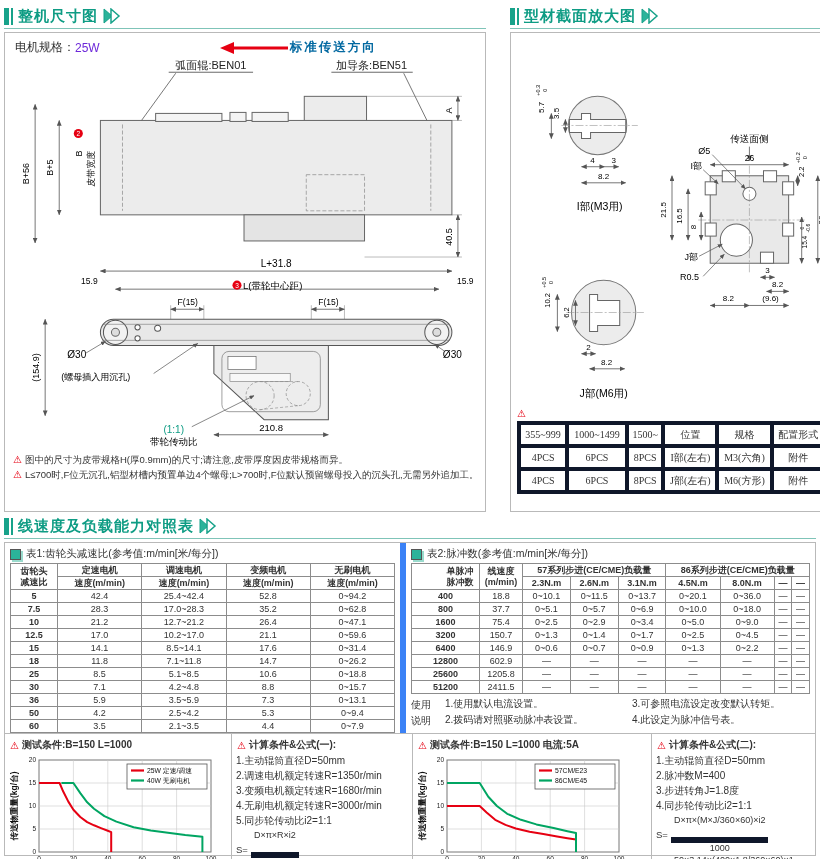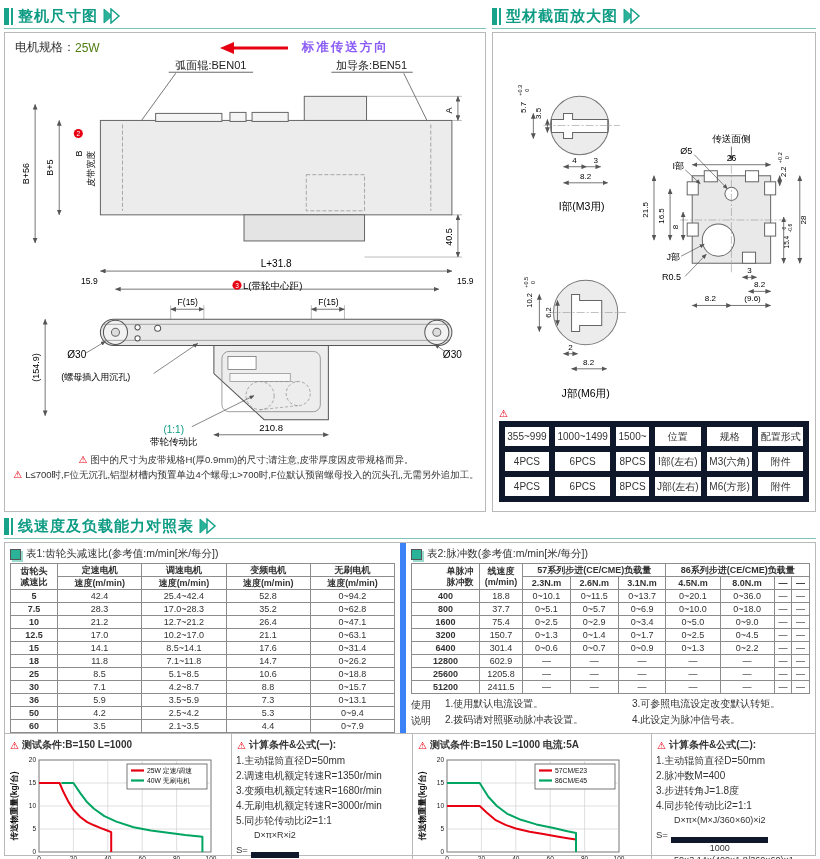--- a/index.html
+++ b/index.html
@@ -1,51 +1,51 @@
 <!DOCTYPE html>
 <html><head>
 <meta charset="utf-8">
 <style>
   html,body{margin:0;padding:0;background:#fff;}
   .page{position:relative;width:820px;height:859px;background:#fff;color:#333;
         font-family:"Liberation Sans","DejaVu Sans",sans-serif;font-size:11px;overflow:hidden;}
-  .topgrid{display:flex;gap:6px;padding:4px 4px 0 4px;}
+  .topgrid{display:flex;gap:24px;padding:4px 4px 0 4px;}
   .col-left{width:482px;flex:none;}
   .col-right{width:324px;flex:none;}
   
   .sec-h{display:flex;align-items:center;height:24px;border-bottom:1px solid #7fc4b8;}
   .bar1{width:5px;height:17px;background:#17a28a;margin-right:2px;}
   .bar2{width:2px;height:17px;background:#17a28a;margin-right:5px;}
   .sec-title{color:#0e9c84;font-weight:bold;font-size:15px;letter-spacing:1px;}
   .h-arrow{margin-left:5px;}
   .panel{border:1px solid #b9b9b9;margin-top:3px;background:#fff;position:relative;}
   .panel-left{height:478px;}
   .panel-right{height:478px;}
   .motor-row{display:flex;align-items:center;padding:6px 8px 0 10px;font-size:12px;}
-  .teal{color:#4d7c0f;}
+  .teal{color:#6d28d9;}
   .dir{display:flex;align-items:center;margin-left:120px;}
-  .dir-label{color:#8b5cf6;font-weight:bold;font-size:12.5px;letter-spacing:2px;margin-left:12px;}
-  .notes{padding:2px 6px 0 8px;font-size:9.5px;line-height:1.5;color:#333;text-align:center;}
+  .dir-label{color:#0369a1;font-weight:bold;font-size:12.5px;letter-spacing:2px;margin-left:0;}
+  .notes{padding:2px 6px 0 8px;font-size:9.5px;line-height:1.5;color:#333;}
   .warn{color:#e60012;font-size:10px;margin-right:3px;}
   svg text{font-family:"Liberation Sans","DejaVu Sans",sans-serif;}
   
   .bottom{padding:2px 4px 0 4px;}
   .bottom-panel{display:flex;flex-direction:column;height:312px;}
   .tables-row{display:flex;flex:none;}
   .t-half{padding:3px 5px 0 5px;}
   .t-half.t1{width:385px;flex:none;border-right:6px solid #3b82f6;}
   .t-half.t2{flex:1;}
   .t-title{display:flex;align-items:center;font-size:10.5px;margin:1px 0 2px 0;}
   .sq{width:9px;height:9px;background:#2bb39a;border:1px solid #555;box-shadow:2px 2px 0 #9adbcd;margin-right:5px;flex:none;}
   table.dt{border-collapse:collapse;width:100%;font-size:9px;border-radius:16px;}
   table.dt th,table.dt td{border:1px solid #8c8c8c;text-align:center;padding:0;height:12px;line-height:11px;font-weight:normal;}
   table.dt thead th{font-weight:bold;}
   table.dt td:first-child{font-weight:bold;}
   table.nt{border-collapse:collapse;width:100%;font-size:10px;margin-top:2px;}
-  table.nt th,table.nt td{border:6px solid #0f172a;text-align:center;height:17px;font-weight:normal;}
+  table.nt th,table.nt td{border:4px solid #0f172a;text-align:center;height:17px;font-weight:normal;font-family:Liberation Serif, serif;}
   .t2-notes{display:flex;font-size:10px;margin-top:2px;line-height:1.55;}
   .t2-notes .lbl{width:34px;flex:none;text-align:justify;padding-top:1px;}
   .t2-notes .grid{flex:1;display:grid;grid-template-columns:1.05fr 1fr;}
   .charts-row{display:flex;flex:1;border-top:1px solid #b9b9b9;}
   .c-panel{padding:3px 4px;position:relative;}
   .c-panel + .c-panel{border-left:1px solid #b9b9b9;}
   .cw1{width:218px;flex:none;}
   .fw1{width:172px;flex:none;}
   .cw2{width:230px;flex:none;}
   .fw2{flex:1;}
@@ -402,21 +402,21 @@
                   <td>21.2</td>
                   <td>12.7~21.2</td>
                   <td>26.4</td>
                   <td>0~47.1</td>
                 </tr>
                 <tr>
                   <td>12.5</td>
                   <td>17.0</td>
                   <td>10.2~17.0</td>
                   <td>21.1</td>
-                  <td>0~63.1</td>
+                  <td>0~59.6</td>
                 </tr>
                 <tr>
                   <td>15</td>
                   <td>14.1</td>
                   <td>8.5~14.1</td>
                   <td>17.6</td>
                   <td>0~31.4</td>
                 </tr>
                 <tr>
                   <td>18</td>
@@ -428,21 +428,21 @@
                 <tr>
                   <td>25</td>
                   <td>8.5</td>
                   <td>5.1~8.5</td>
                   <td>10.6</td>
                   <td>0~18.8</td>
                 </tr>
                 <tr>
                   <td>30</td>
                   <td>7.1</td>
-                  <td>4.2~8.7</td>
+                  <td>4.2~4.8</td>
                   <td>8.8</td>
                   <td>0~15.7</td>
                 </tr>
                 <tr>
                   <td>36</td>
                   <td>5.9</td>
                   <td>3.5~5.9</td>
                   <td>7.3</td>
                   <td>0~13.1</td>
                 </tr>
@@ -531,21 +531,21 @@
                   <td>0~1.3</td>
                   <td>0~1.4</td>
                   <td>0~1.7</td>
                   <td>0~2.5</td>
                   <td>0~4.5</td>
                   <td>—</td>
                   <td>—</td>
                 </tr>
                 <tr>
                   <td>6400</td>
-                  <td>301.4</td>
+                  <td>146.9</td>
                   <td>0~0.6</td>
                   <td>0~0.7</td>
                   <td>0~0.9</td>
                   <td>0~1.3</td>
                   <td>0~2.2</td>
                   <td>—</td>
                   <td>—</td>
                 </tr>
                 <tr>
                   <td>12800</td>

